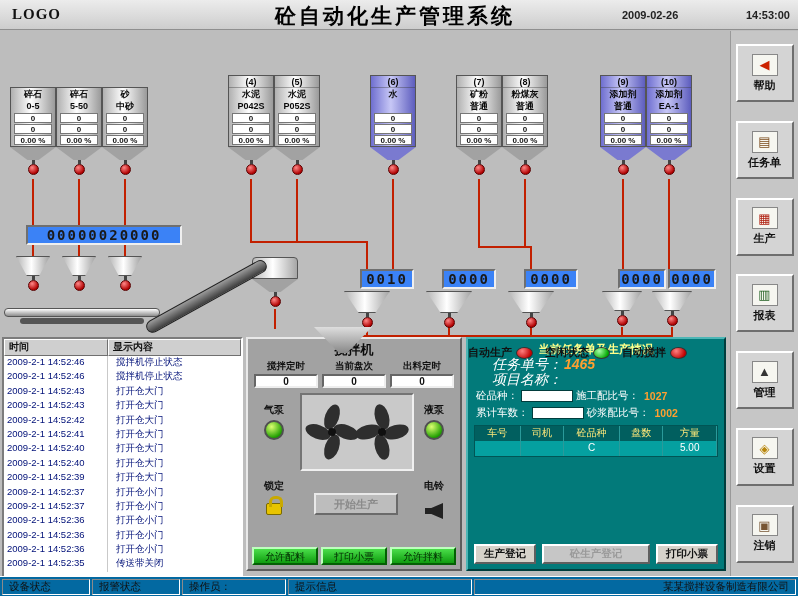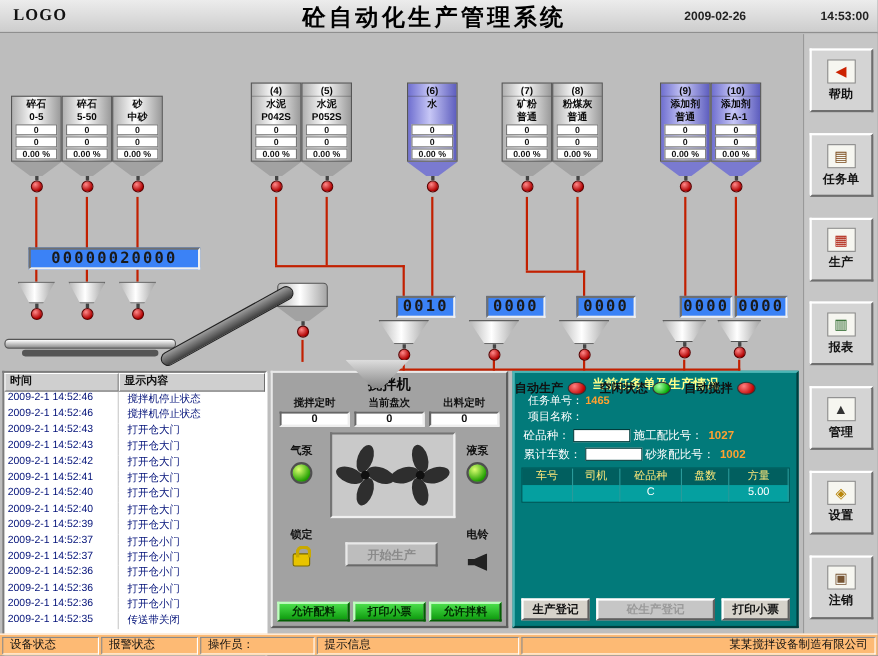--- a/index.html
+++ b/index.html
@@ -77,42 +77,42 @@
   .pump.right{right:0;}
   .pump .pl{font-size:10px;font-weight:bold;color:#111;}
   .pump-light{width:20px;height:20px;border-radius:50%;background:radial-gradient(circle at 35% 30%,#dcff70,#1f9e00 72%);border:2px solid #4f4f4f;}
   .ctrl-row{position:relative;height:50px;margin-top:6px;}
   .side-grp{position:absolute;top:0;display:flex;flex-direction:column;align-items:center;gap:4px;font-size:10px;font-weight:bold;color:#111;}
   .lock{width:16px;height:12px;background:#e8c400;border:1px solid #7a6a00;border-radius:2px;position:relative;margin-top:6px;}
   .lock::before{content:"";position:absolute;top:-8px;left:2px;width:8px;height:8px;border:3px solid #c9a900;border-bottom:none;border-radius:6px 6px 0 0;}
   .speaker{width:18px;height:16px;background:#222;clip-path:polygon(0 32%,35% 32%,100% 0,100% 100%,35% 68%,0 68%);margin-top:6px;}
   .start-btn{position:absolute;left:66px;top:14px;width:84px;height:22px;background:#bdbdbd;color:#8a8a8a;font-size:11px;font-weight:bold;border:2px solid;border-color:#e9e9e9 #6a6a6a #6a6a6a #e9e9e9;cursor:pointer;}
   .mix-btn-row{position:absolute;left:4px;right:4px;bottom:4px;display:flex;justify-content:space-between;}
-  .btn-green{width:66px;height:18px;font-size:10px;font-weight:bold;color:#002a00;background:linear-gradient(#4ade4a,#0f9c0f);border:2px solid;border-color:#bdffbd #045f04 #045f04 #bdffbd;cursor:pointer;padding:0;line-height:13px;}
+  .btn-green{width:66px;height:18px;font-size:10px;font-weight:normal;color:#002a00;background:linear-gradient(#4ade4a,#0f9c0f);border:2px solid;border-color:#bdffbd #045f04 #045f04 #bdffbd;cursor:pointer;padding:0;line-height:13px;}
 
   
   .task-panel{position:absolute;left:466px;top:337px;width:260px;height:234px;background:#027a7a;border:2px solid;border-color:#4db6b6 #013d3d #013d3d #4db6b6;color:#fff;}
   .task-title{text-align:center;font-size:11.5px;font-weight:bold;color:#ffff8a;margin-top:3px;white-space:nowrap;}
-  .t-field{font-size:10px;height:15px;line-height:15px;padding-left:12px;white-space:nowrap;}
+  .t-field{font-size:14px;height:15px;line-height:15px;padding-left:24px;white-space:nowrap;font-style:italic;}
   .o-val{color:#ffa030;font-weight:bold;margin-left:2px;}
   .mix-row{display:flex;align-items:center;font-size:10.5px;height:17px;padding-left:8px;gap:3px;white-space:nowrap;}
   .t-input{width:52px;height:12px;background:#fff;border:1px solid #013d3d;display:inline-block;}
   .t-table{margin:4px 6px 0;border:1px solid #015555;}
   .tt-head,.tt-row{display:flex;height:15px;line-height:14px;}
   .tt-head{background:#015f5f;}
   .tt-head .c{font-size:10px;color:#ffe97a;text-align:center;border-right:1px solid #2a9a9a;}
   .tt-row{background:#05a0a0;}
   .tt-row .c{font-size:10px;color:#ffffff;text-align:center;border-right:1px solid #2a9a9a;}
   .task-btn-row{position:absolute;left:6px;right:6px;bottom:5px;display:flex;justify-content:space-between;align-items:center;}
   .btn3d{background:#d6d2ca;border:2px solid;border-color:#fff #5f5f5f #5f5f5f #fff;font-size:10.5px;font-weight:bold;color:#111;height:20px;cursor:pointer;padding:0 4px;white-space:nowrap;}
   .btn3d.disabled{background:#c6c6c6;color:#9a9a9a;}
   .w62{width:62px;}.w108{width:108px;}
 
   
-  .statusbar{position:absolute;left:0;top:576px;width:798px;height:20px;background:#fdba74;border-top:1px solid #fff;display:flex;align-items:center;gap:2px;padding:0 2px;}
+  .statusbar{position:absolute;left:0;top:576px;width:798px;height:20px;background:#0369a1;border-top:1px solid #fff;display:flex;align-items:center;gap:2px;padding:0 2px;}
   .sb-cell{height:16px;line-height:13px;font-size:10.5px;color:#111;padding:0 6px;border:1px solid;border-color:#8a8a8a #fff #fff #8a8a8a;white-space:nowrap;overflow:hidden;}
   .sb-company{flex:1;text-align:right;}
 </style>
 </head>
 <body>
 
 <div class="screen">
 
   <div class="header">
     <div class="logo">LOGO</div>

